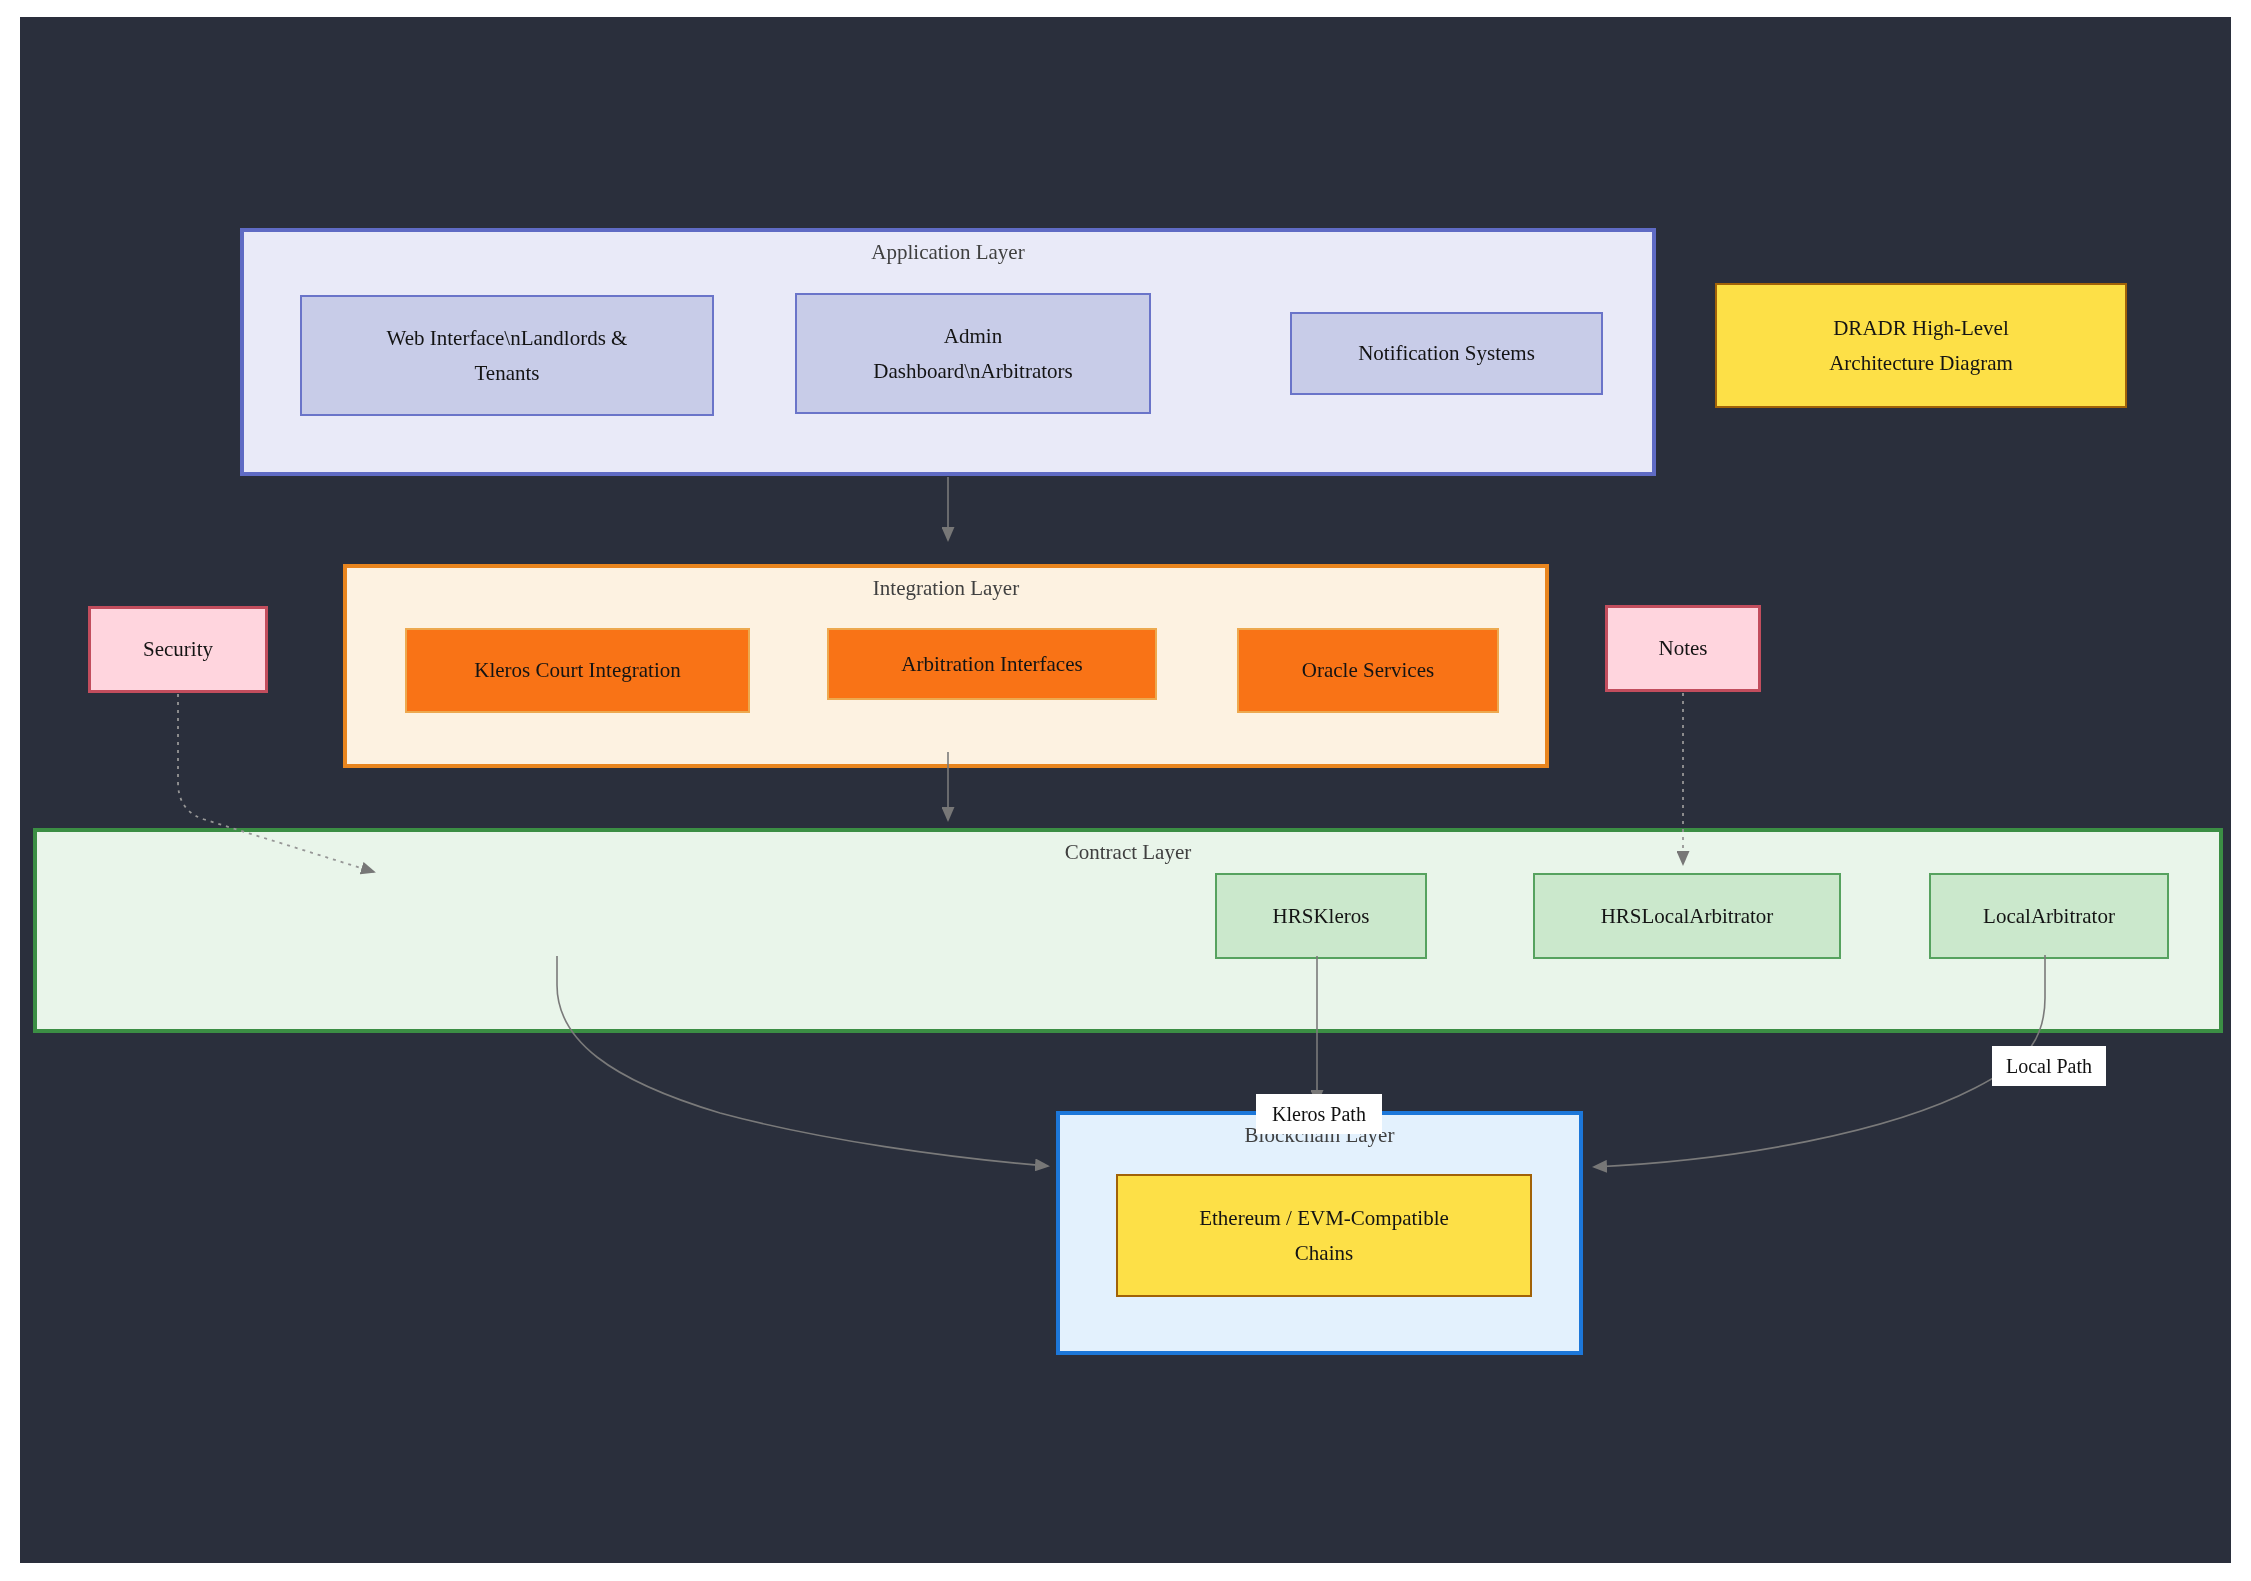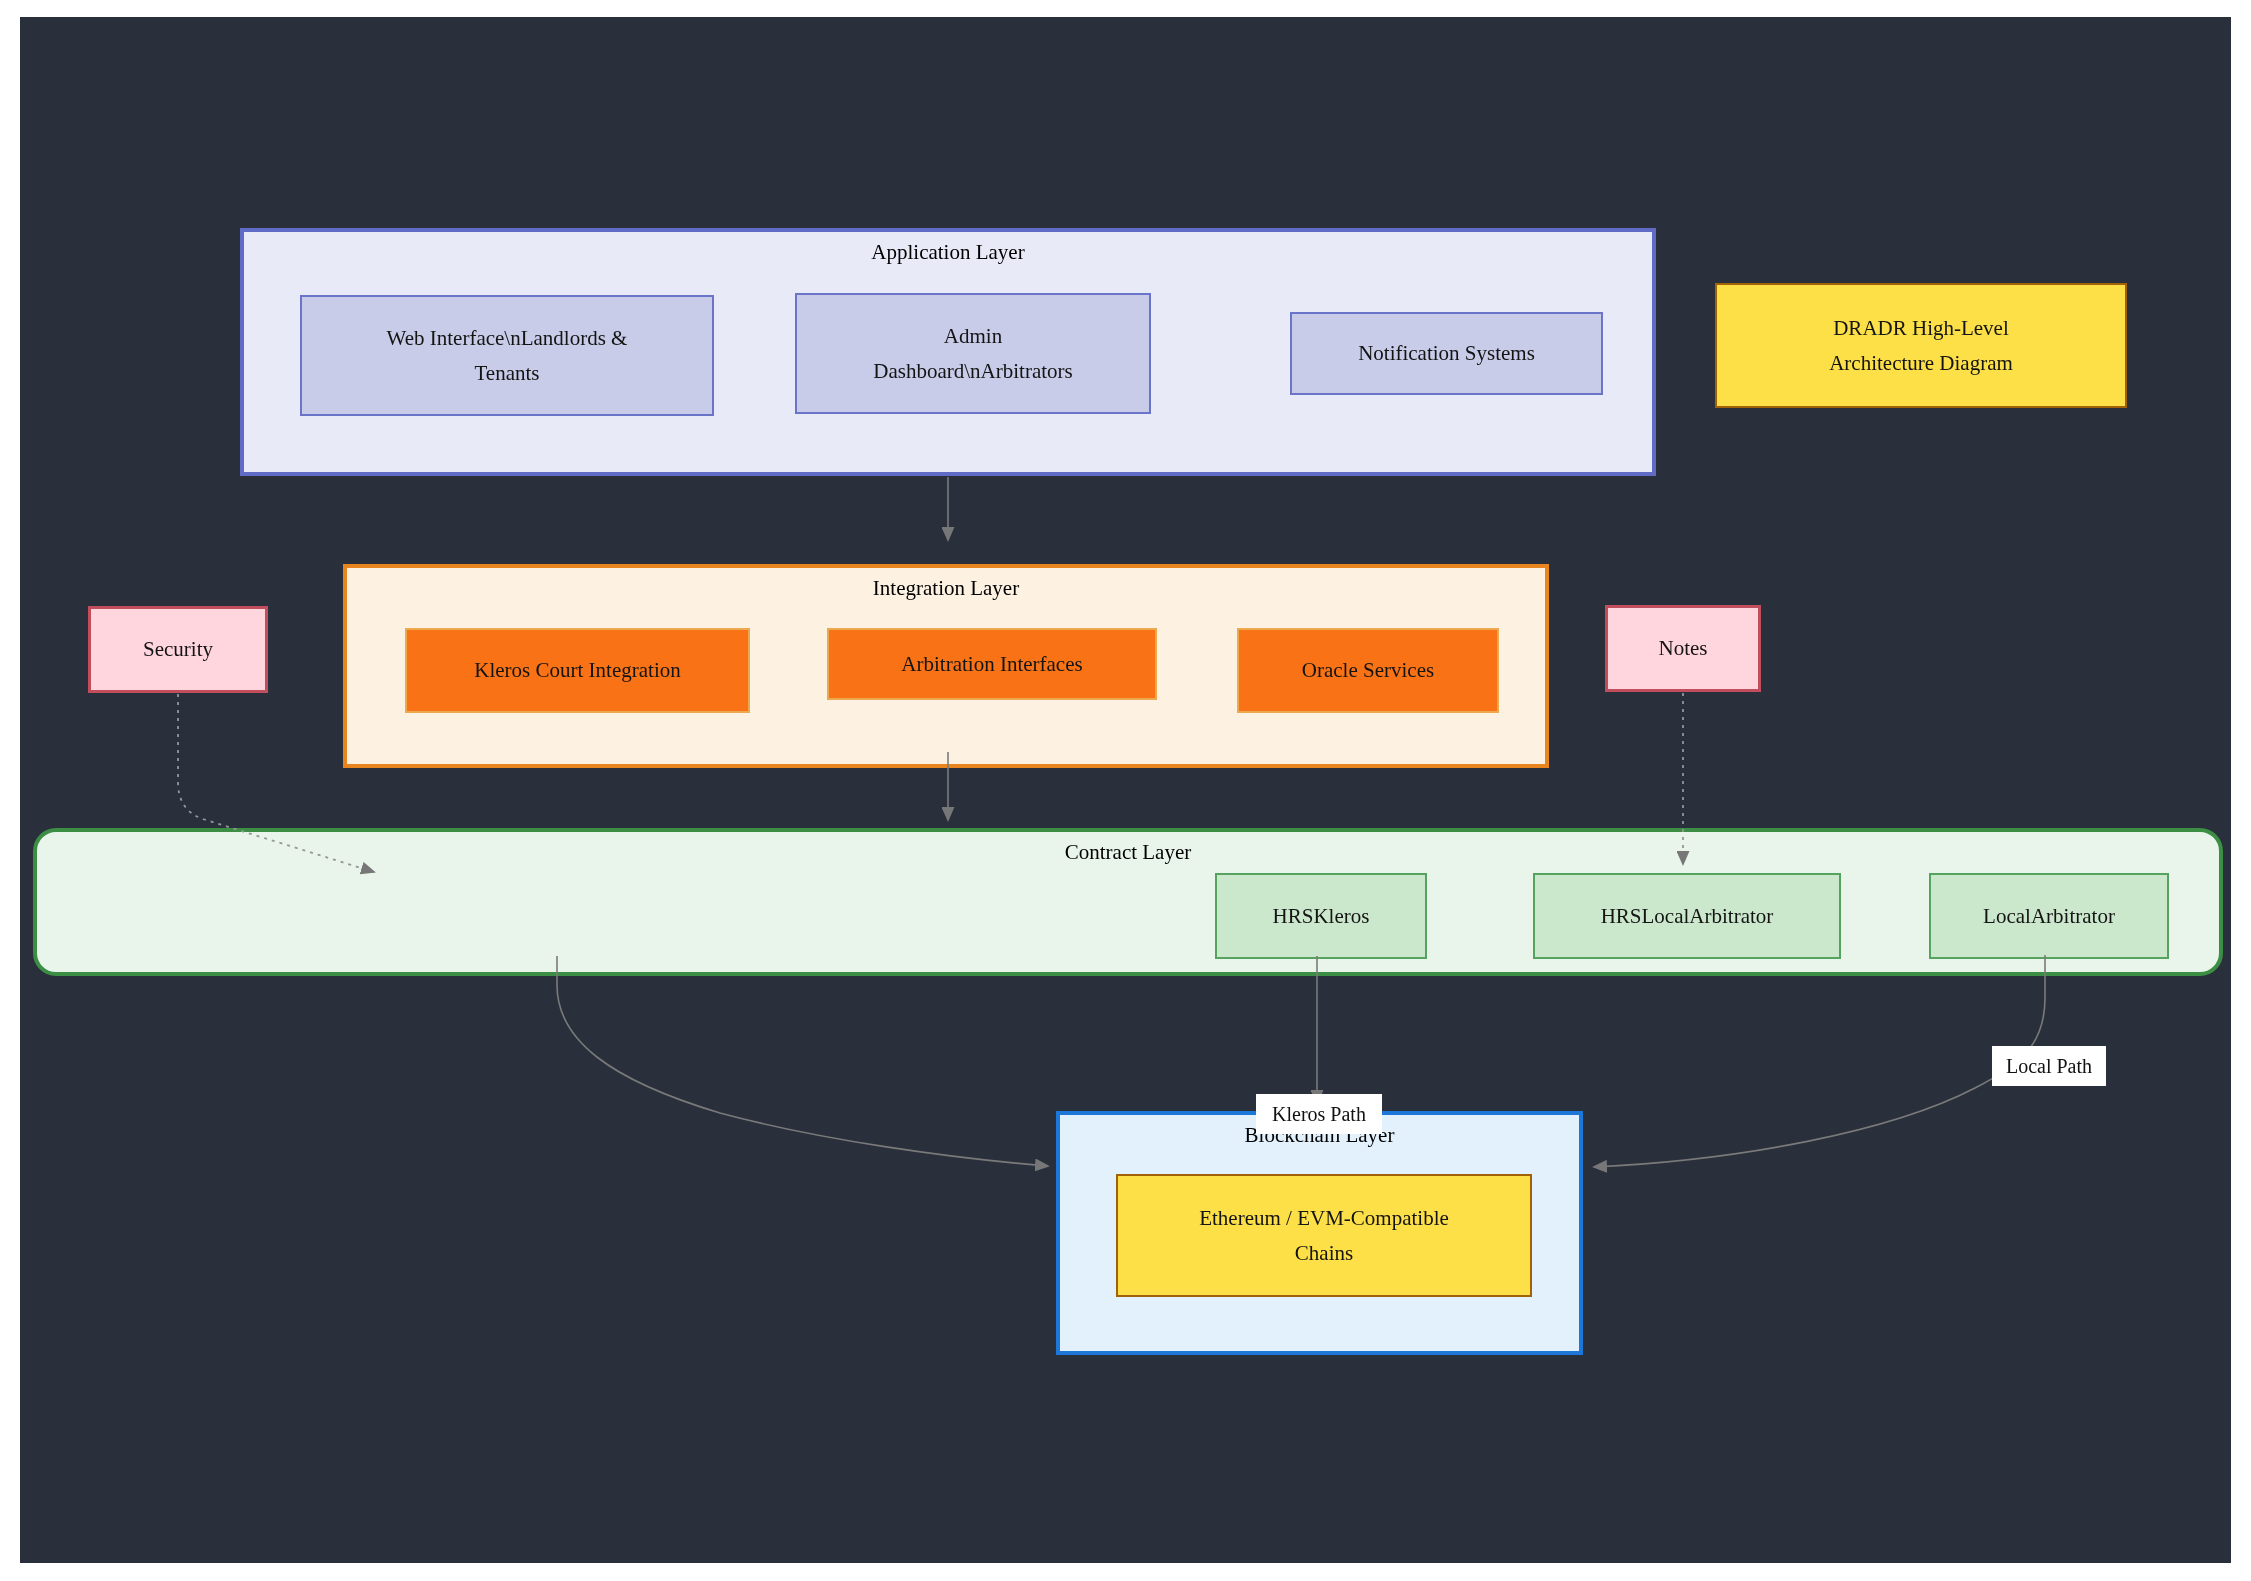--- a/index.html
+++ b/index.html
@@ -1,20 +1,20 @@
 <!DOCTYPE html>
 <html><head>
 <meta charset="utf-8">
 <style>
   html,body{margin:0;padding:0;background:#ffffff;}
   body{width:2251px;height:1581px;position:relative;font-family:"Liberation Serif","DejaVu Serif",serif;}
   .canvas{position:absolute;left:20px;top:17px;width:2211px;height:1546px;background:#2a2f3c;}
   .container{position:absolute;box-sizing:border-box;}
   .container-title{position:absolute;top:8px;left:0;width:100%;text-align:center;
-    font-size:21px;color:#000000;}
+    font-size:21px;color:#404040;}
   .node{position:absolute;box-sizing:border-box;display:flex;align-items:center;justify-content:center;
     text-align:center;white-space:pre-line;font-size:21px;color:#141414;line-height:1.65;}
   
   .app-container{background:#e9eaf8;border:4px solid #5f6bc4;}
   .app-node{background:#c8cce8;border:2px solid #6a74c9;}
   .int-container{background:#fdf2e1;border:4px solid #e8851e;}
   .int-node{background:#f97316;border:2px solid #eda94f;}
   .pink-node{background:#ffd5de;border:3px solid #c24d5d;}
   .contract-container{background:#e9f5ea;border:4px solid #3b8e44;}
   .contract-node{background:#cbe8cc;border:2px solid #56a25f;}
@@ -45,21 +45,21 @@
 <div class="container int-container z10" style="left:343px;top:564px;width:1206px;height:204px;">
   <div class="container-title">Integration Layer</div>
   <div class="node int-node" style="left:58px;top:60px;width:345px;height:85px;">Kleros Court Integration</div>
   <div class="node int-node" style="left:480px;top:60px;width:330px;height:72px;">Arbitration Interfaces</div>
   <div class="node int-node" style="left:890px;top:60px;width:262px;height:85px;">Oracle Services</div>
 </div>
 
 <div class="node pink-node z10" style="left:88px;top:606px;width:180px;height:87px;">Security</div>
 <div class="node pink-node z10" style="left:1605px;top:605px;width:156px;height:87px;">Notes</div>
 
-<div class="container contract-container z10" style="left:33px;top:828px;width:2190px;height:148px;border-radius:23px;">
+<div class="container contract-container z10" style="left:33px;top:828px;width:2190px;height:205px;">
   <div class="container-title">Contract Layer</div>
   <div class="node contract-node" style="left:1178px;top:41px;width:212px;height:86px;">HRSKleros</div>
   <div class="node contract-node" style="left:1496px;top:41px;width:308px;height:86px;">HRSLocalArbitrator</div>
   <div class="node contract-node" style="left:1892px;top:41px;width:240px;height:86px;">LocalArbitrator</div>
 </div>
 
 <div class="container chain-container z10" style="left:1056px;top:1111px;width:527px;height:244px;">
   <div class="container-title">Blockchain Layer</div>
   <div class="node gray-node" style="left:56px;top:59px;width:416px;height:123px;">Ethereum / EVM-Compatible
 Chains</div>

